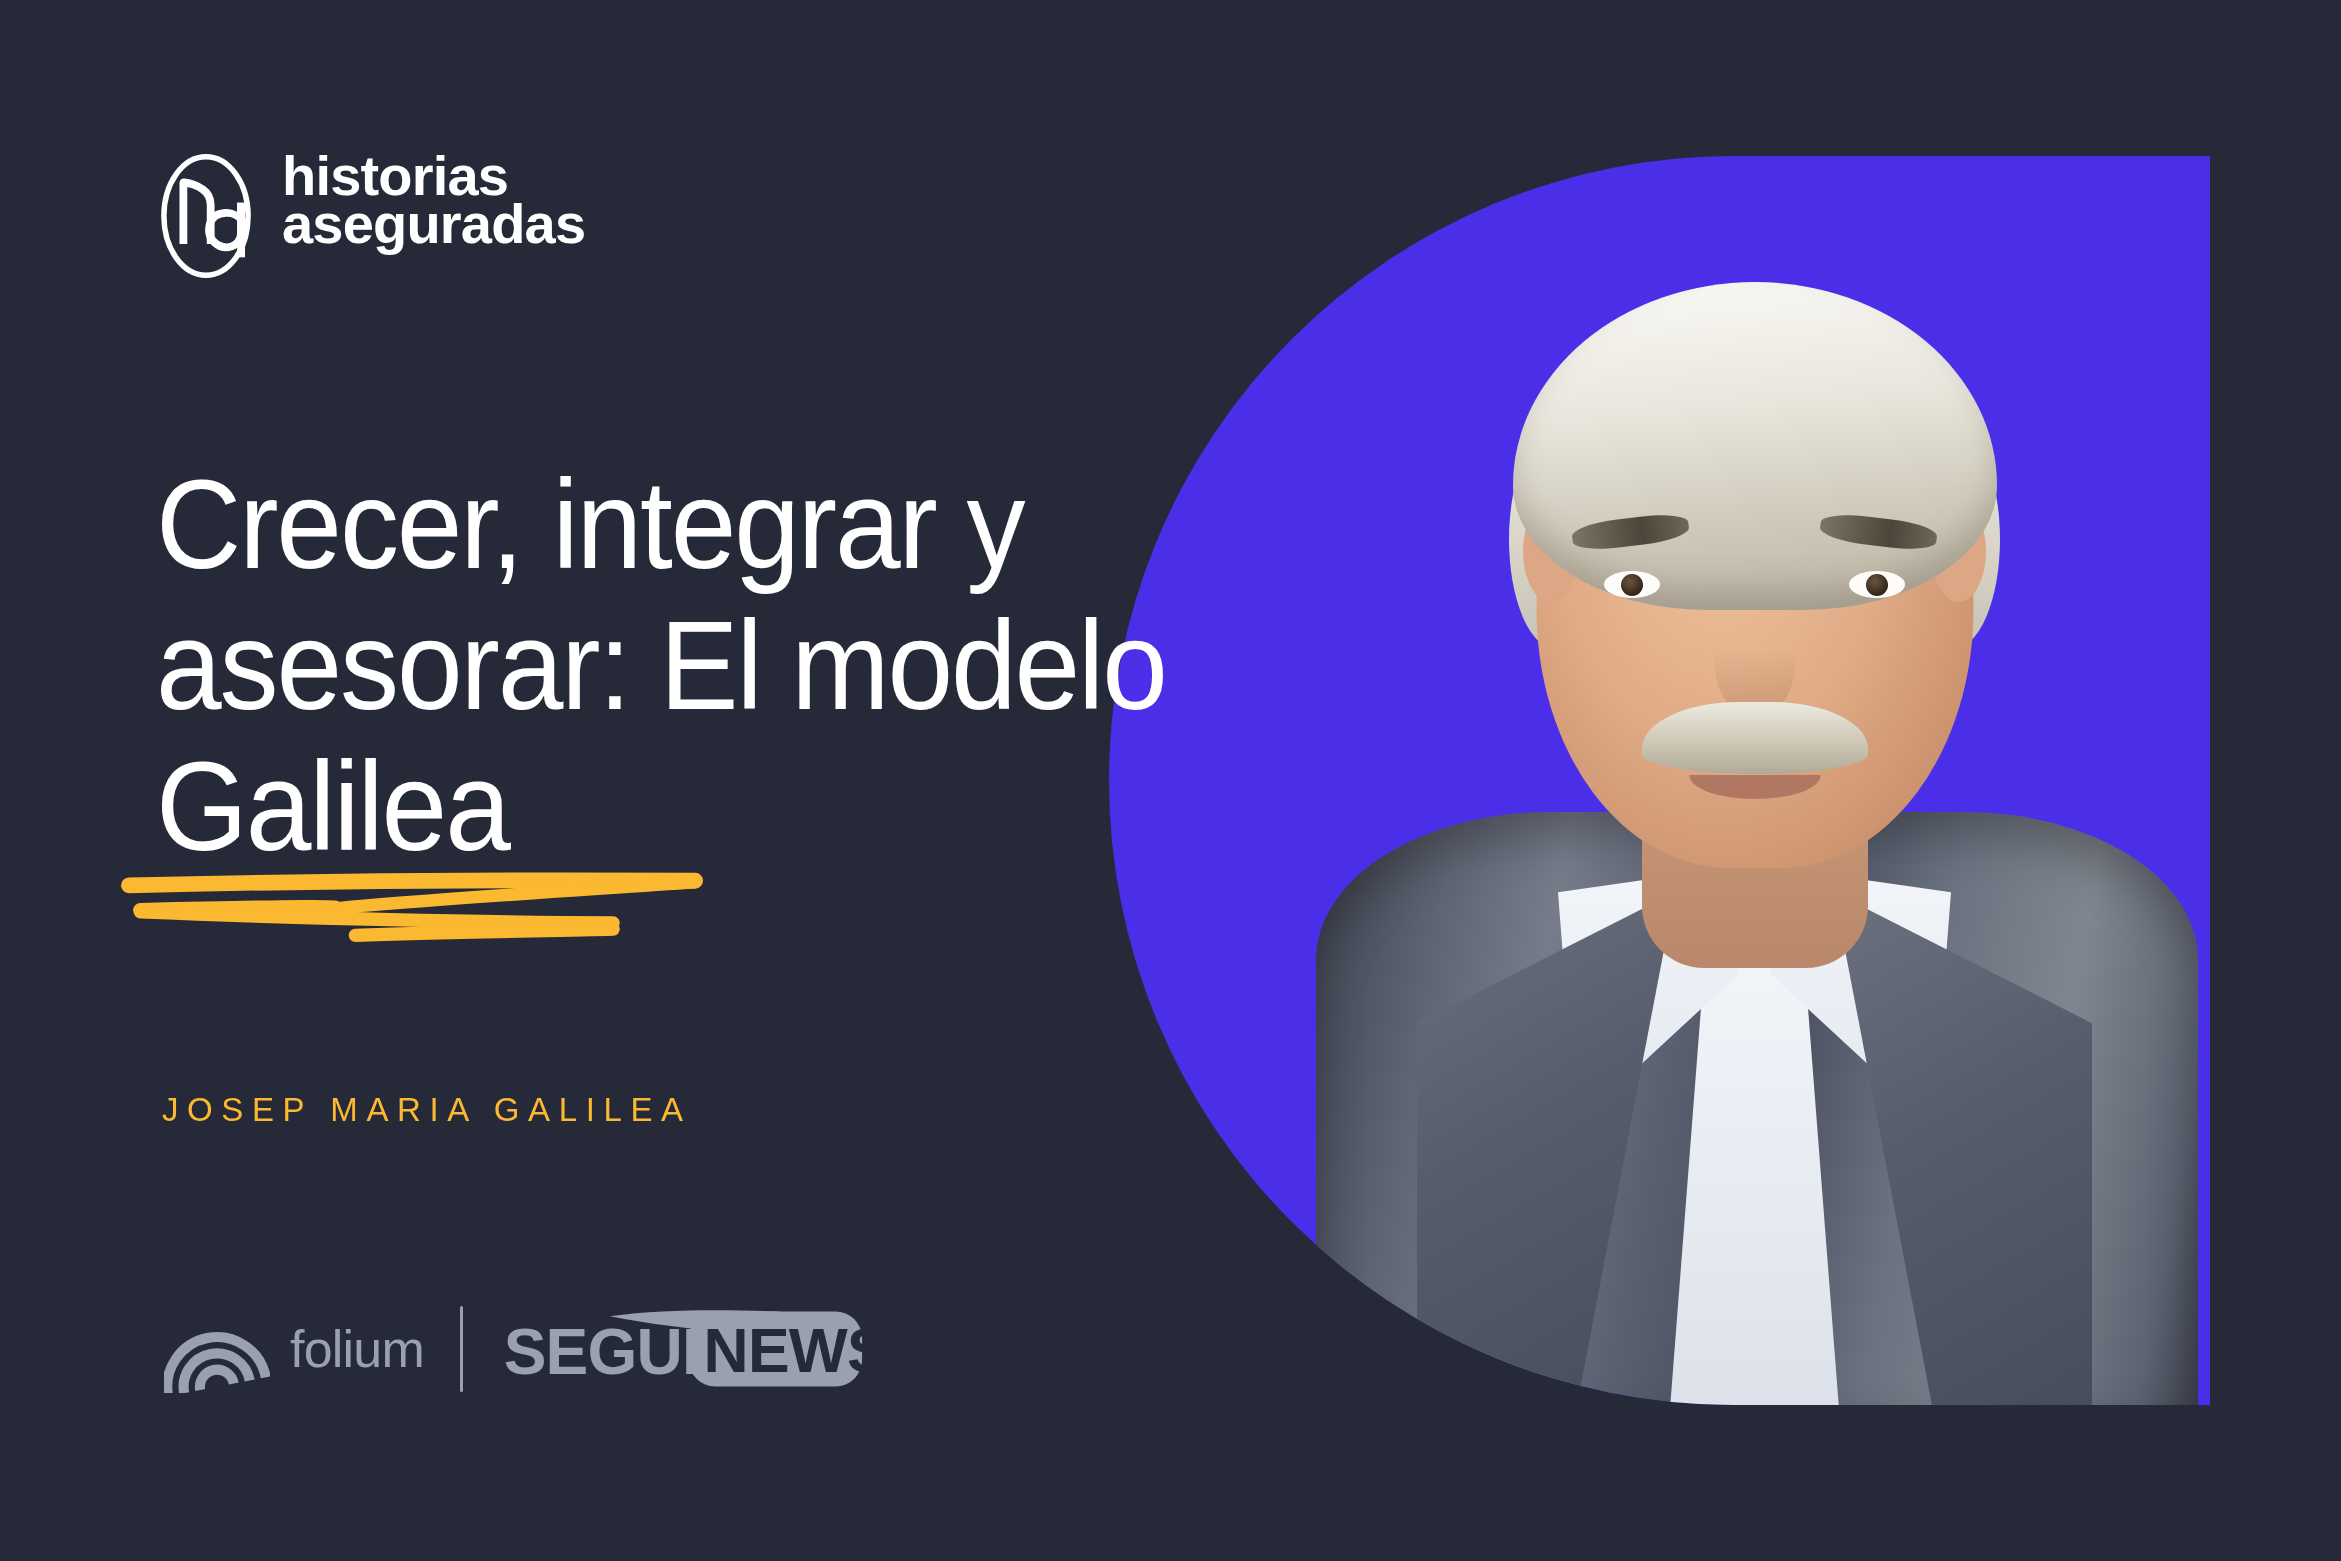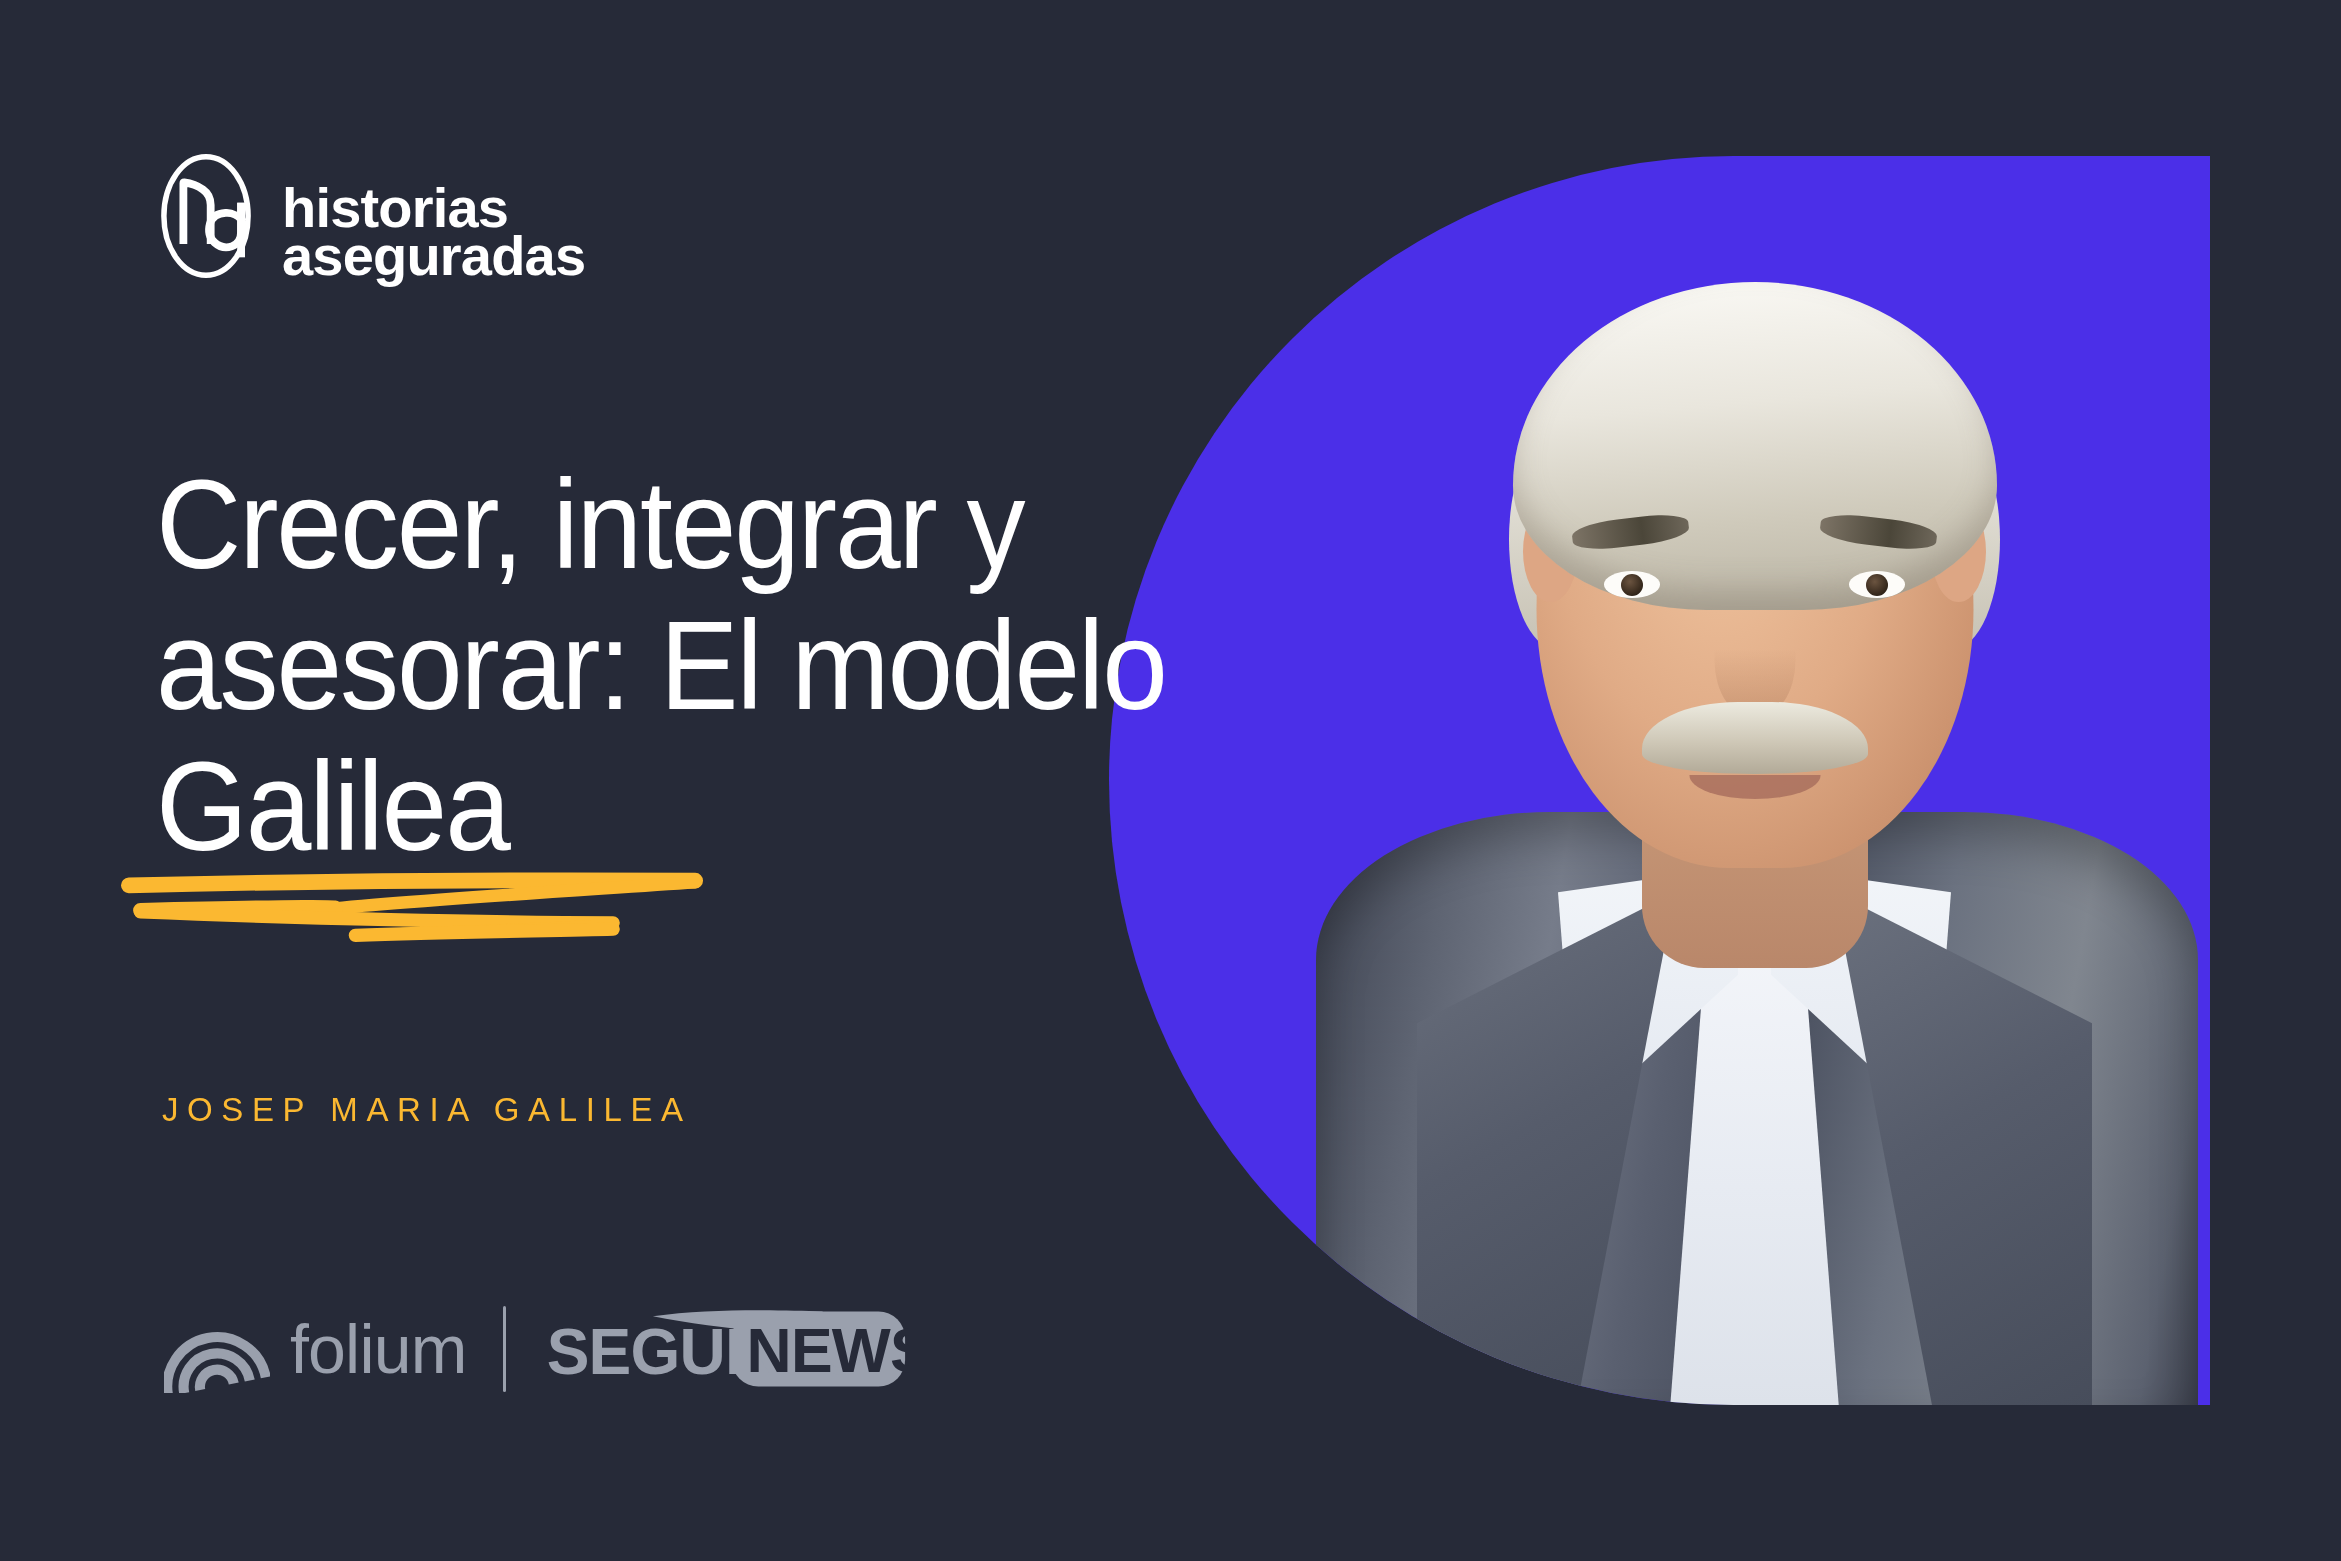--- a/index.html
+++ b/index.html
@@ -196,21 +196,21 @@
     border-radius: 0 0 50% 50% / 0 0 100% 100%;
     opacity: .85;
   }
 
   
   .brand {
     position: absolute;
     left: 160px;
     top: 152px;
     display: flex;
-    align-items: flex-end;
+    align-items: flex-start;
     gap: 30px;
   }
   .brand-mark { width: 92px; height: 128px; display: block; }
   .brand-words {
     color: #ffffff;
     font-size: 56px;
     font-weight: 700;
     line-height: 0.86;
     letter-spacing: -0.8px;
     white-space: pre-line;
@@ -259,21 +259,21 @@
     left: 164px;
     top: 1302px;
     display: flex;
     align-items: center;
     gap: 36px;
   }
   .folium { display: flex; align-items: center; gap: 20px; }
   .folium-mark { width: 106px; height: 87px; display: block; }
   .folium-word {
     color: #9AA0AD;
-    font-size: 68px;
+    font-size: 52px;
     font-weight: 400;
     letter-spacing: -0.8px;
   }
   .divider {
     width: 3.1px;
     height: 86px;
     background: #9AA0AD;
     border-radius: 1.6px;
   }
   .segnews { display: block; }

